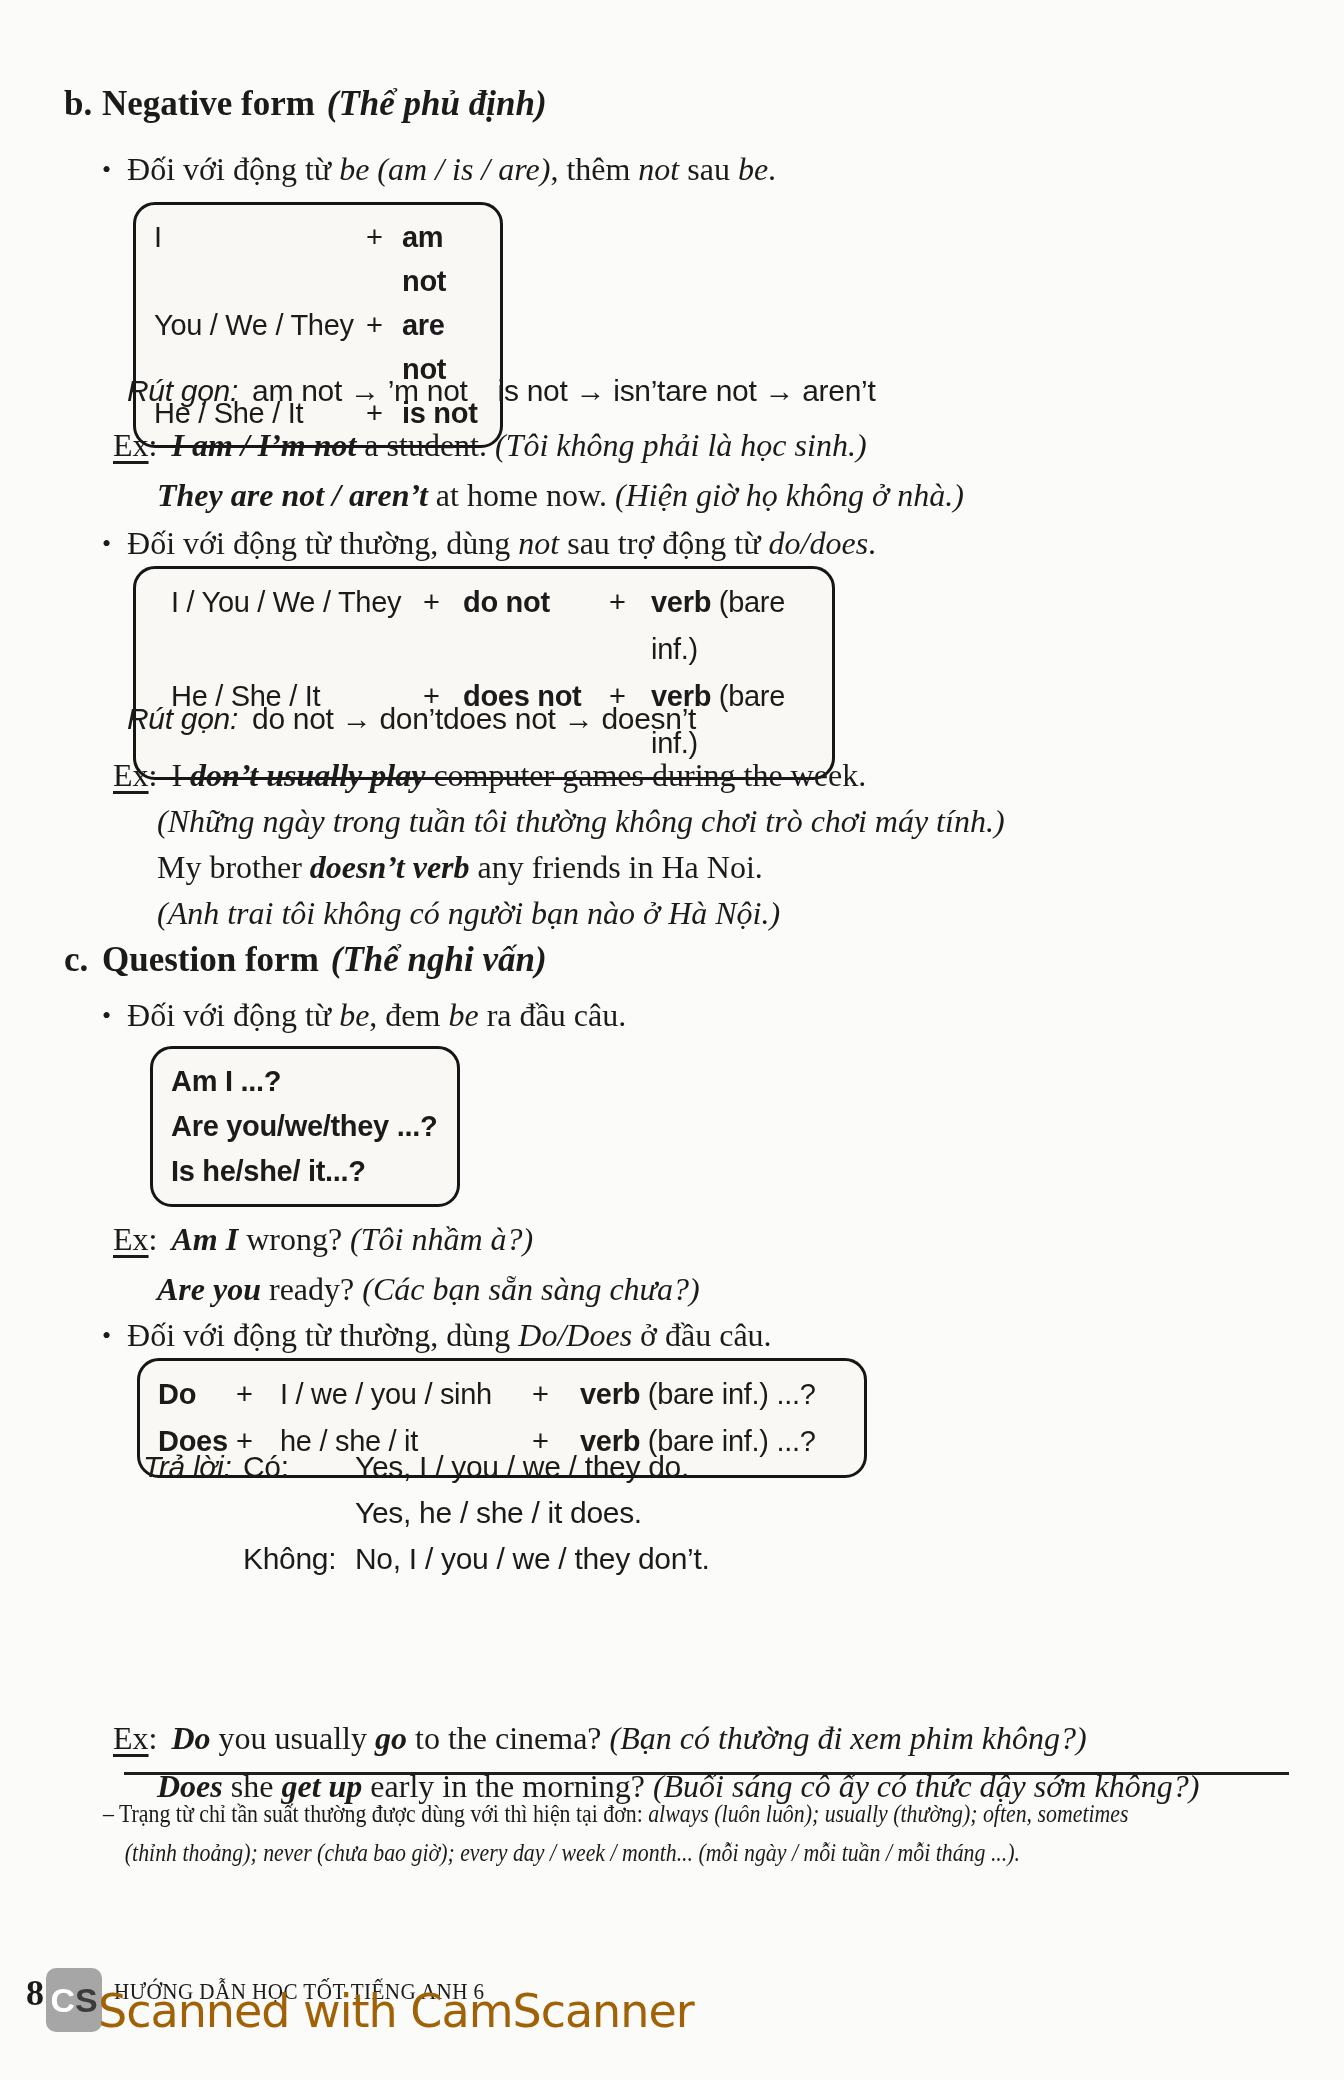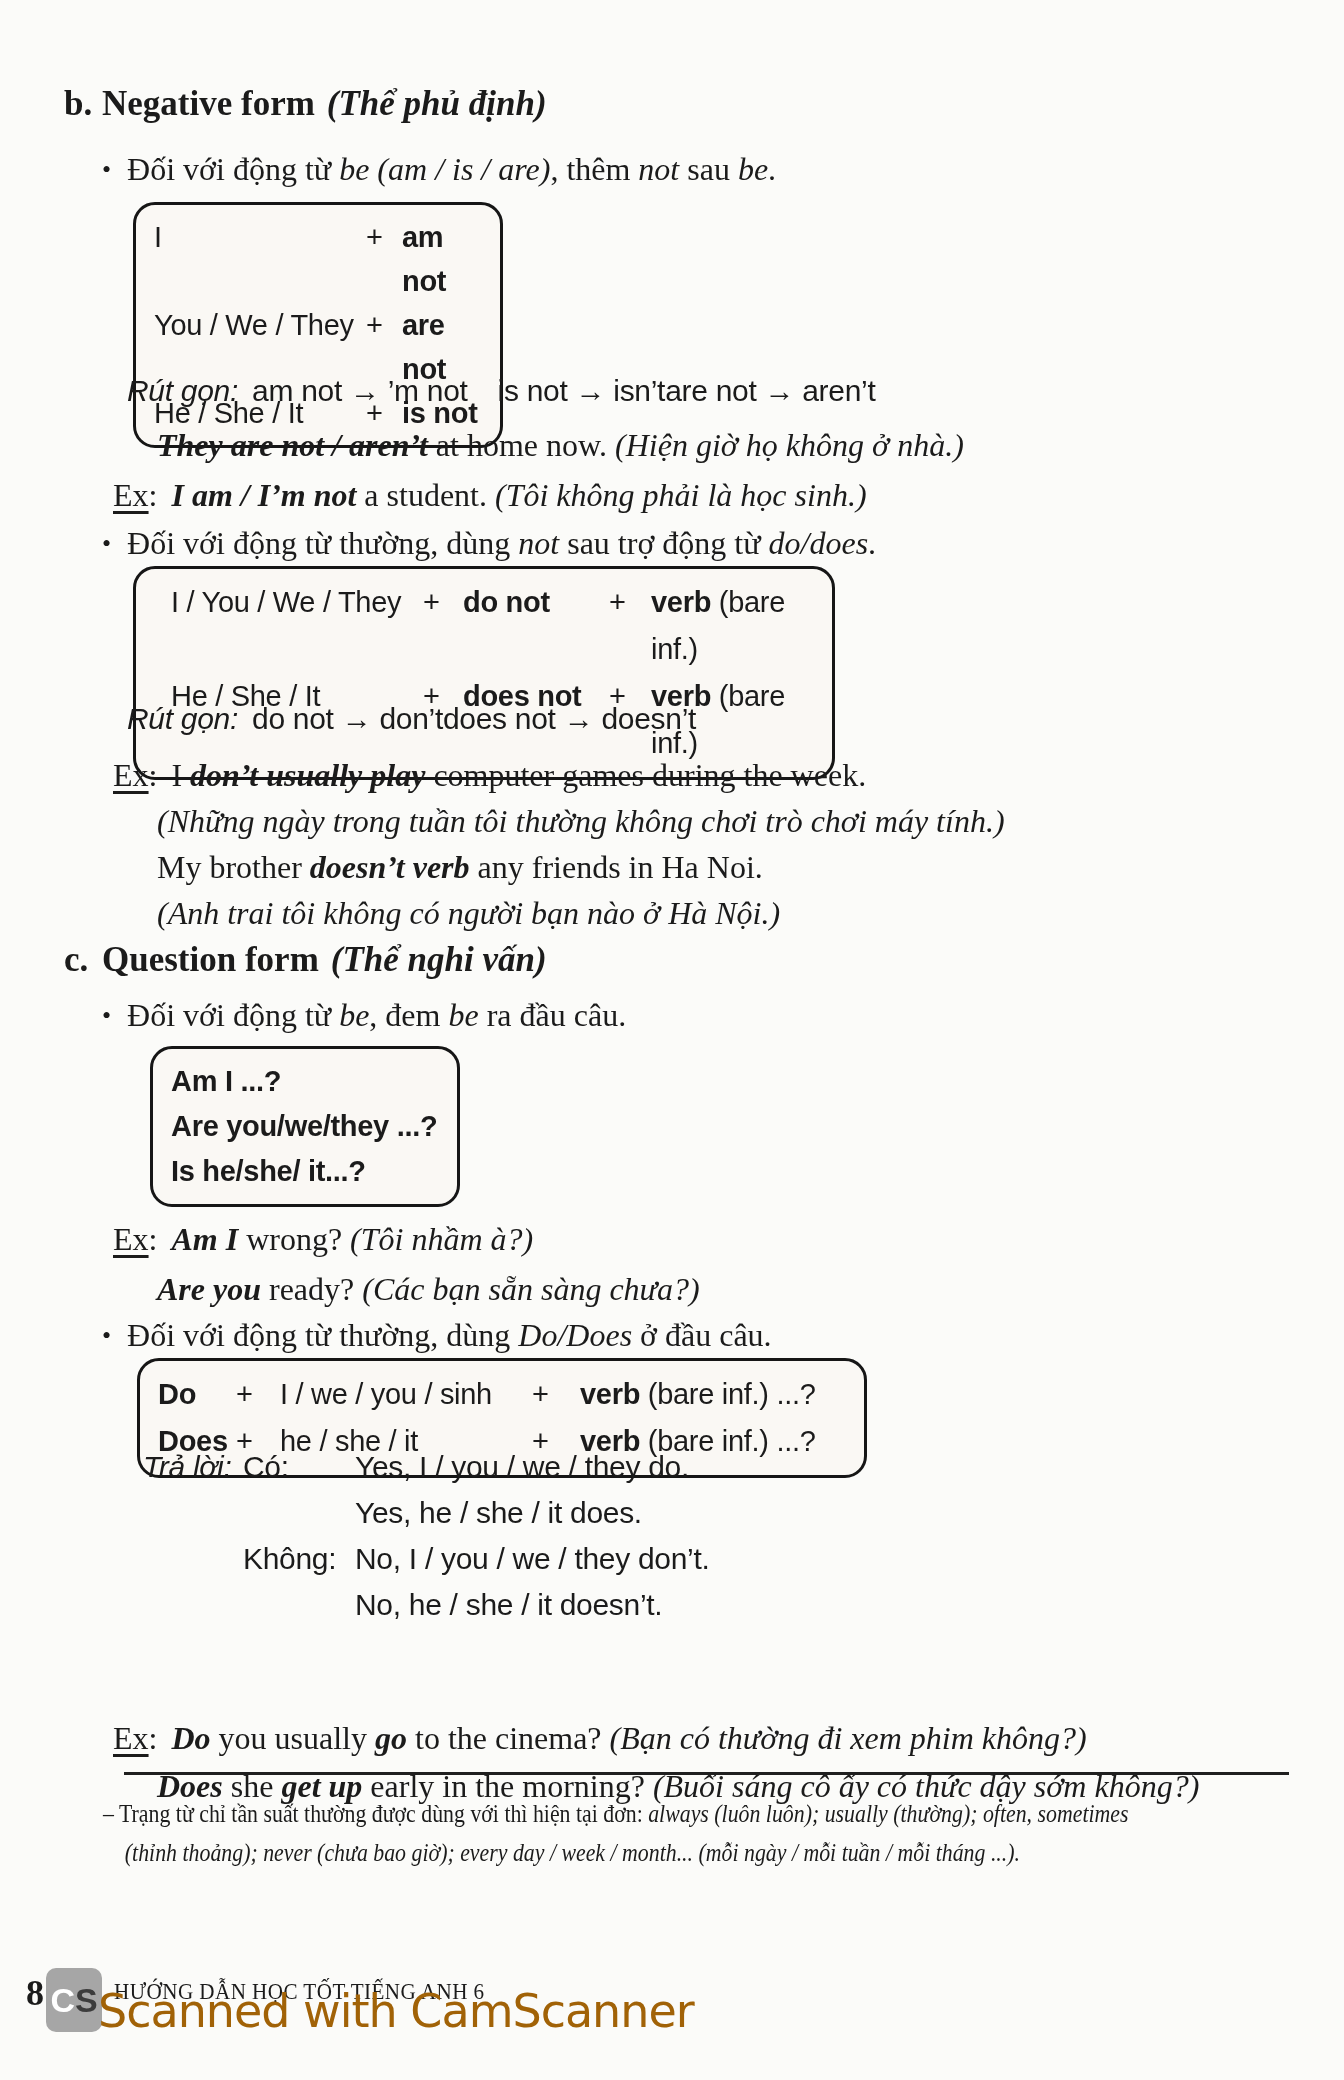--- a/index.html
+++ b/index.html
@@ -96,25 +96,25 @@
   </div>
 
   <div class="abs sansline rutgon1" style="left:127px;top:374px;">
     <span class="rg-label">Rút gọn:</span>
     <span class="rg-item">am not → ’m not</span>
     <span class="rg-item">is not → isn’t</span>
     <span class="rg-item">are not → aren’t</span>
   </div>
 
   <div class="abs ex" style="left:113px;top:420px;line-height:50px;">
+    <div class="ex-line">
+      <span class="ex-label">Ex</span><span class="ex-colon">:</span><span><span class="seg-bi">I am / I’m not</span><span class="seg-r"> a student. </span><span class="seg-i">(Tôi không phải là học sinh.)</span></span>
+    </div>
     <div class="ex-line ex-cont">
       <span><span class="seg-bi">They are not / aren’t</span><span class="seg-r"> at home now. </span><span class="seg-i">(Hiện giờ họ không ở nhà.)</span></span>
-    </div>
-    <div class="ex-line">
-      <span class="ex-label">Ex</span><span class="ex-colon">:</span><span><span class="seg-bi">I am / I’m not</span><span class="seg-r"> a student. </span><span class="seg-i">(Tôi không phải là học sinh.)</span></span>
     </div>
   </div>
 
   <div class="abs bullet" style="left:102px;top:522px;">
     <span class="dot">•</span>
     <span><span class="seg-r">Đối với động từ thường, dùng </span><span class="seg-i">not</span><span class="seg-r"> sau trợ động từ </span><span class="seg-i">do/does</span><span class="seg-r">.</span></span>
   </div>
 
   <div class="abs gbox box2" style="left:133px;top:566px;width:660px;">
     <div class="row">
@@ -203,25 +203,20 @@
     <div class="t-row">
       <span class="t-label"></span>
       <span class="t-ans"></span>
       <span class="t-text">Yes, he / she / it does.</span>
     </div>
     <div class="t-row">
       <span class="t-label"></span>
       <span class="t-ans">Không:</span>
       <span class="t-text">No, I / you / we / they don’t.</span>
     </div>
-    <div class="t-row">
-      <span class="t-label"></span>
-      <span class="t-ans"></span>
-      <span class="t-text">No, he / she / it doesn’t.</span>
-    </div>
   </div>
 
   <div class="abs ex" style="left:113px;top:1668px;line-height:48px;margin-top:46px;">
     <div class="ex-line">
       <span class="ex-label">Ex</span><span class="ex-colon">:</span><span><span class="seg-bi">Do</span><span class="seg-r"> you usually </span><span class="seg-bi">go</span><span class="seg-r"> to the cinema? </span><span class="seg-i">(Bạn có thường đi xem phim không?)</span></span>
     </div>
     <div class="ex-line ex-cont"><span><span class="seg-bi">Does</span><span class="seg-r"> she </span><span class="seg-bi">get up</span><span class="seg-r"> early in the morning? </span><span class="seg-i">(Buổi sáng cô ấy có thức dậy sớm không?)</span></span></div>
   </div>
 
   <div class="abs rule" style="left:124px;top:1772px;width:1165px;"></div>

